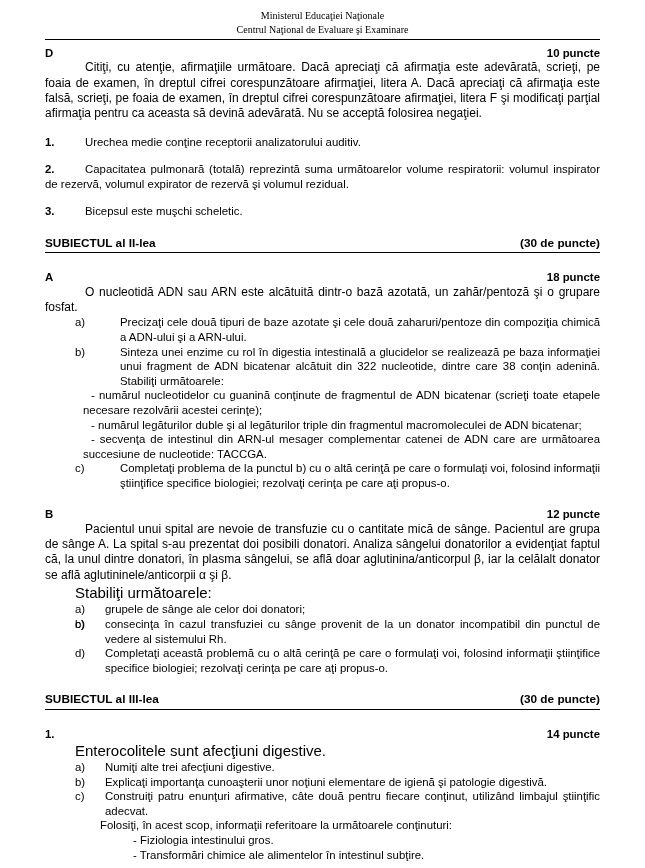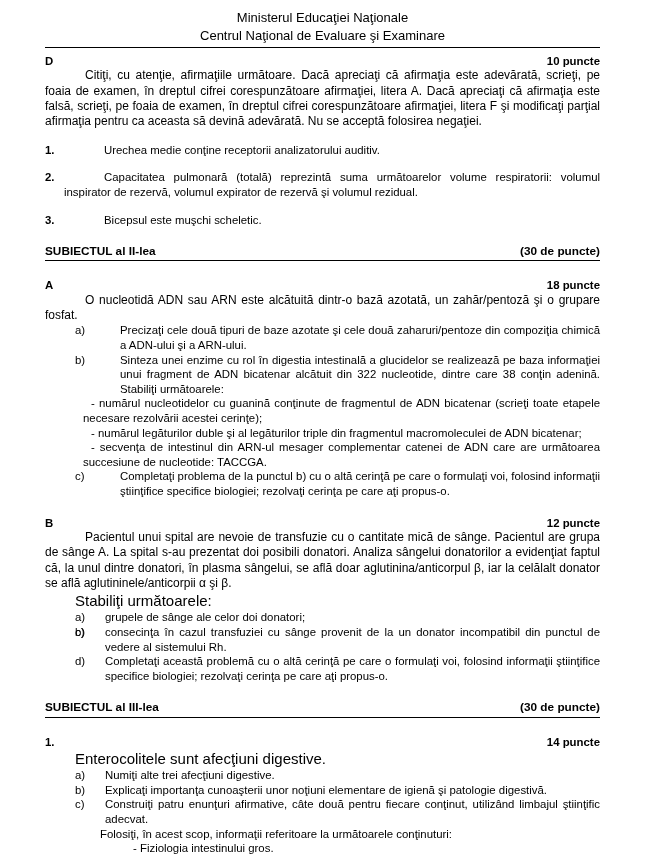--- a/index.html
+++ b/index.html
@@ -19,22 +19,23 @@
     width: 645px;
     height: 868px;
     box-sizing: border-box;
     padding: 9px 45px 0 45px;
     overflow: hidden;
   }
 
   
   .doc-header {
     text-align: center;
-    font-size: 13px;
+    font-size: 10px;
     line-height: 1.35;
+    font-family: Liberation Serif, serif;
   }
   .doc-header .hline {
     display: block;
   }
   .header-rule {
     border: 0;
     border-top: 1.4px solid #000;
     margin: 3px 0 6px 0;
   }
 
@@ -88,21 +89,20 @@
   .num-item-wrap .numlabel {
     position: absolute;
     left: 0;
     top: 0;
     font-weight: bold;
   }
   .num-item-wrap .numtext {
     display: block;
     text-indent: 40px;
     text-align: justify;
-    margin-left: 19px;
   }
 
   
   .lettered {
     margin: 0;
     padding: 0;
     list-style: none;
     font-size: 11.4px;
     line-height: 1.28;
   }
@@ -284,15 +284,16 @@
     <li class="tight">
       <span class="mark">c)</span>
       <span>Construiţi patru enunţuri afirmative, câte două pentru fiecare conţinut, utilizând limbajul ştiinţific adecvat.</span>
     </li>
   </ul>
 
   <div class="plain-sub2 nojust">Folosiţi, în acest scop, informaţii referitoare la următoarele conţinuturi:</div>
 
   <ul class="dash-list deep">
     <li class="nojust">- Fiziologia intestinului gros.</li>
+    <li class="nojust">- Transformări chimice ale alimentelor în intestinul subţire.</li>
   </ul>
 
 </div>
 
 </body></html>

